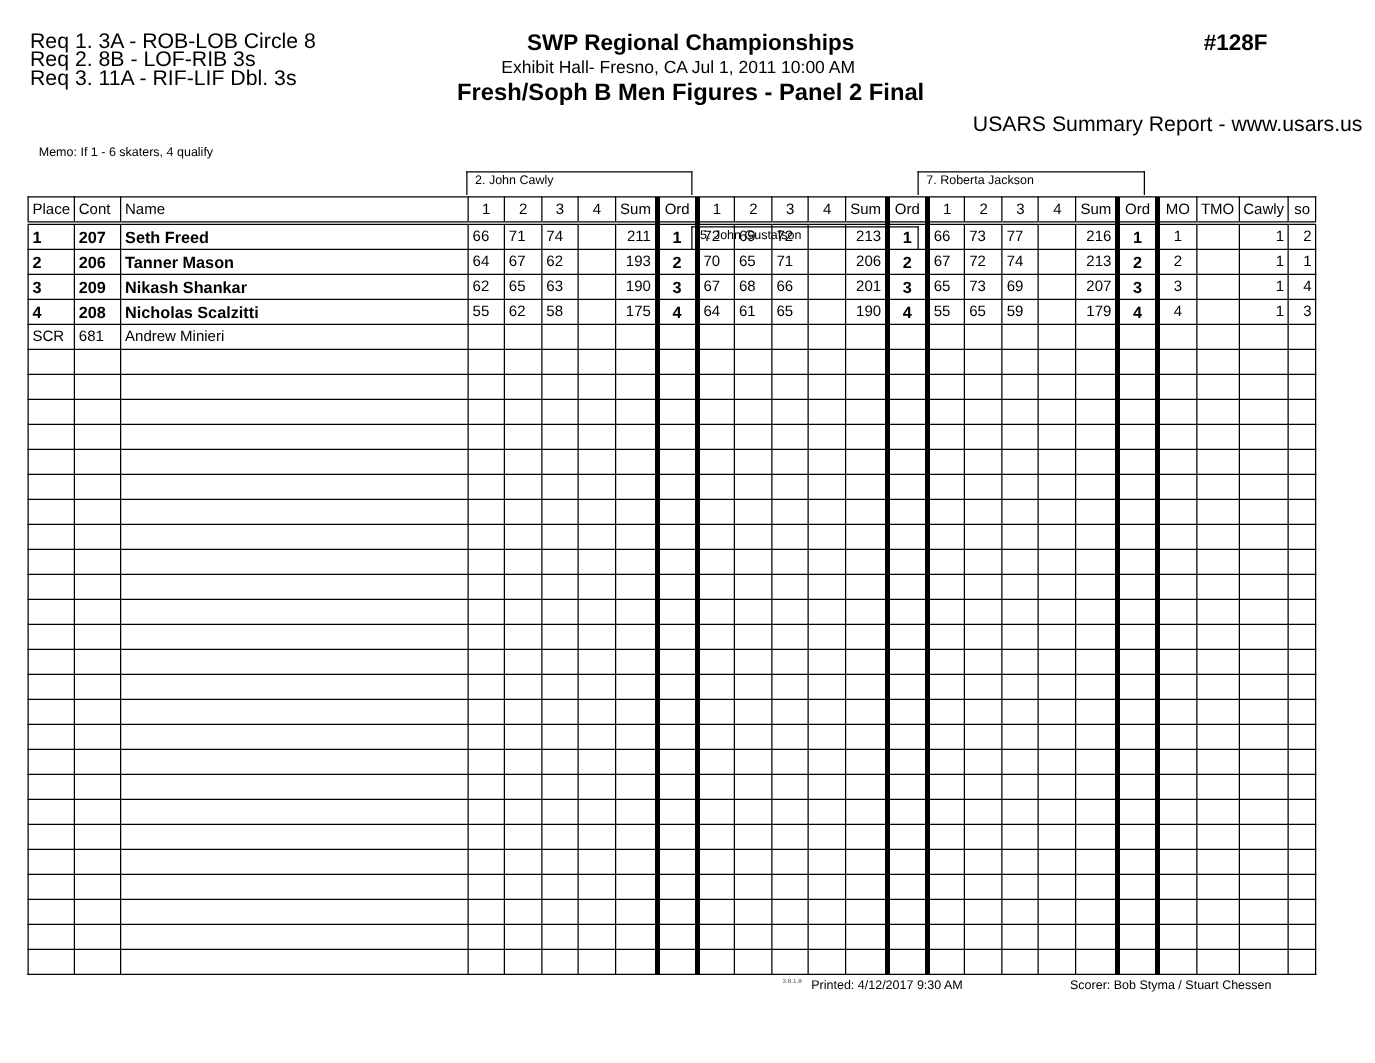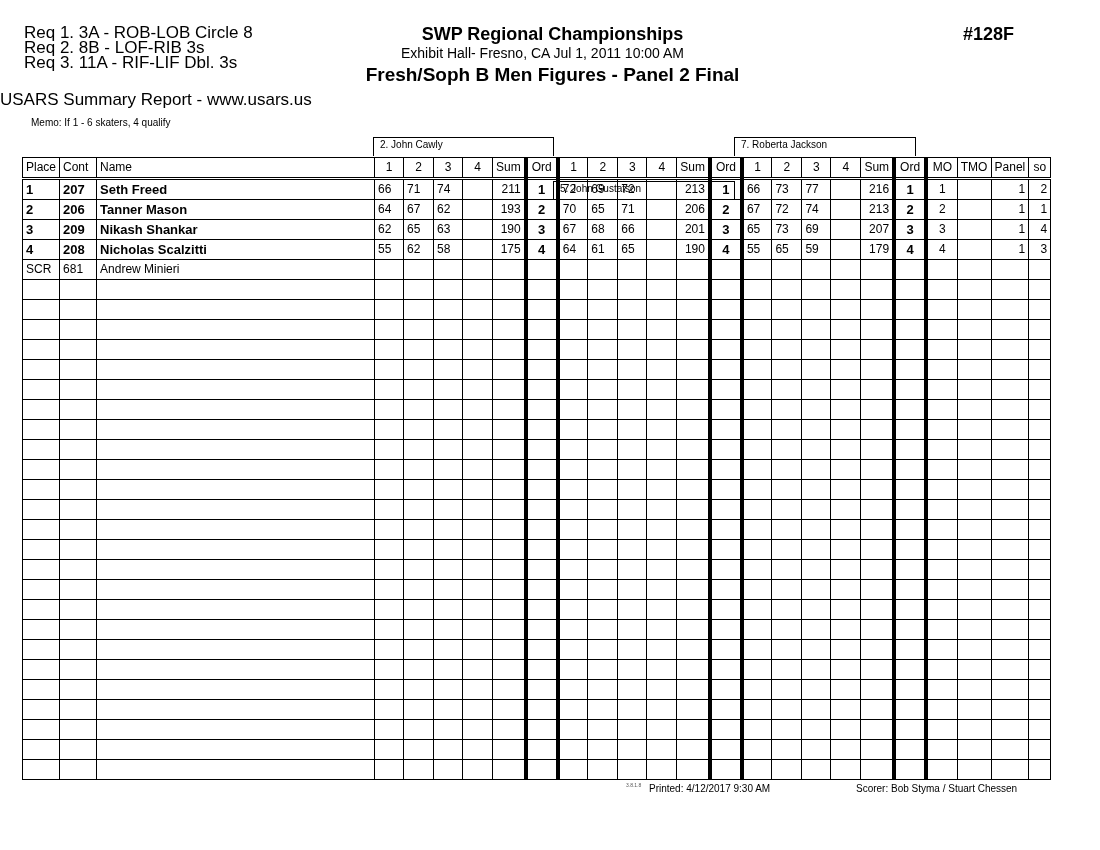--- a/index.html
+++ b/index.html
@@ -26,21 +26,21 @@
 </head>
 <body>
 
 <div class="abs req" style="top:25px;">Req  1.  3A - ROB-LOB Circle 8</div>
 <div class="abs req" style="top:40px;">Req  2.  8B - LOF-RIB 3s</div>
 <div class="abs req" style="top:55px;">Req  3.  11A - RIF-LIF Dbl. 3s</div>
 
 <div class="abs title" style="left:0; width:1105px; text-align:center; top:24px;">SWP Regional Championships</div>
 <div class="abs sub" style="left:0; width:1085px; text-align:center; top:45px;">Exhibit Hall-  Fresno, CA  Jul 1, 2011  10:00 AM</div>
 <div class="abs event" style="left:0; width:1105px; text-align:center; top:64px;">Fresh/Soph B Men Figures - Panel 2 Final</div>
-<div class="abs report" style="left:0; width:1090px; text-align:left; top:90px;">USARS Summary Report - www.usars.us</div>
+<div class="abs report" style="left:0; width:1090px; text-align:right; top:90px;">USARS Summary Report - www.usars.us</div>
 <div class="abs num" style="left:963px; top:24px;">#128F</div>
 
 <div class="abs memo" style="left:31px; top:117px;">Memo: If 1 - 6 skaters, 4  qualify</div>
 
 <div class="judge-box" style="left:373px; width:181px;">2.  John Cawly</div>
 <div class="judge-box" style="left:553px; width:182px;margin-top:44px;">5.  John Gustafson</div>
 <div class="judge-box" style="left:734px; width:182px;">7.  Roberta Jackson</div>
 
 <table class="grid">
   <colgroup>
@@ -88,21 +88,21 @@
       <td class="c">Sum</td>
       <td class="c thickL">Ord</td>
       <td class="c thickL">1</td>
       <td class="c">2</td>
       <td class="c">3</td>
       <td class="c">4</td>
       <td class="c">Sum</td>
       <td class="c thickL">Ord</td>
       <td class="c thickL">MO</td>
       <td class="c">TMO</td>
-      <td class="c">Panel</td>
+      <td class="c">Cawly</td>
       <td class="c">so</td>
     </tr>
   <tr>
         <td class="b">1</td>
         <td class="b">207</td>
         <td class="b">Seth Freed</td>
         <td>66</td>
         <td>71</td>
         <td>74</td>
         <td></td>

